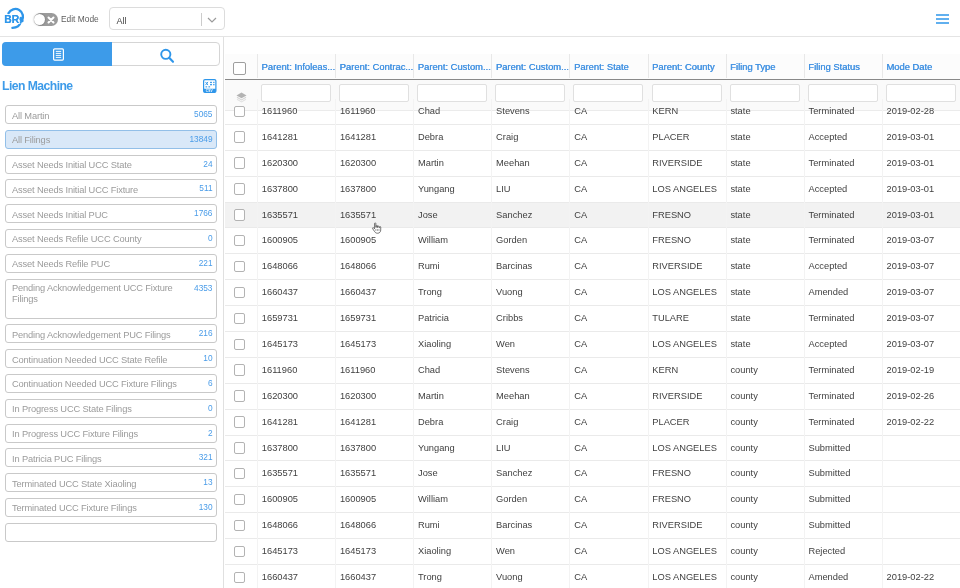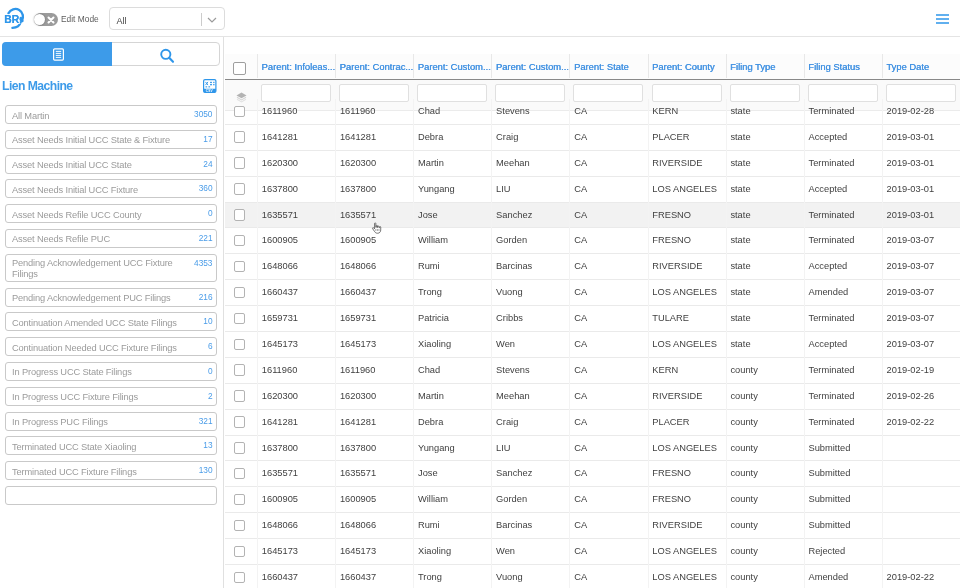--- a/index.html
+++ b/index.html
@@ -25,21 +25,21 @@
 #sidebar { position:absolute; left:0; top:37px; width:224px; height:551px; background:#fff;
   border-right:1px solid #e0e0e0; overflow:hidden; }
 #tabbar { position:absolute; left:2px; top:5px; width:218px; height:24px;
   border:1px solid #d5d5d5; border-radius:4px; background:#fff; }
 #tabL { position:absolute; left:-1px; top:-1px; width:110px; height:24px;
   background:#3d9be9; border-radius:4px 0 0 4px; }
 #heading { position:absolute; left:2px; top:41.5px; font-size:12.2px; font-weight:bold; color:#3d9be9; letter-spacing:-0.55px; }
 #btnlist { position:absolute; left:5px; top:68px; width:207px; }
 .fbtn { position:relative; width:211.5px; height:19px; border:1px solid #c9c9c9; border-radius:3px;
   background:#fff; margin-bottom:5.8px; }
-.fbtn.two { height:28px; }
+.fbtn.two { height:40px; }
 .fbtn.sel { background:#d9e8f8; border-color:#92bfe8; }
 .fbtn .t { position:absolute; left:6px; top:4.5px; font-size:9.3px; color:#9b9b9b; line-height:10.5px; white-space:nowrap; letter-spacing:-0.15px; }
 .fbtn.two .t { white-space:normal; width:168px; top:3.5px; }
 .fbtn .c { position:absolute; right:3px; top:3px; font-size:8.3px; color:#4a9ce8; }
 
 
 #tablearea { position:absolute; left:225px; top:37px; width:735px; height:551px; background:#fff;margin-top:17px; }
 #thead { position:absolute; left:0; top:0; width:735px; height:26px; background:#fcfcfc;
   border-bottom:1.6px solid #888888; }
 .hcell { position:absolute; top:0; height:24px; border-left:1px solid #e8e8e8;
@@ -112,68 +112,72 @@
     <rect x="7.1" y="2.8" width="1.8" height="1.3" fill="#2e96ea"></rect>
     <rect x="10.2" y="2.8" width="1.3" height="1.3" fill="#2e96ea"></rect>
     <rect x="7.1" y="5" width="1.8" height="1.3" fill="#2e96ea"></rect>
     <rect x="10.2" y="5" width="1.3" height="1.3" fill="#2e96ea"></rect>
     <rect x="2.5" y="7.3" width="1.7" height="1.1" fill="#2e96ea"></rect>
     <rect x="5.4" y="7.3" width="1.7" height="1.1" fill="#2e96ea"></rect>
   </svg>
   <div id="btnlist">
       <div class="fbtn">
         <div class="t">All Martin</div>
-        <div class="c">3050</div>
-      </div>
-      <div class="fbtn">
-        <div class="t">Asset Needs Initial UCC State &amp; Fixture</div>
-        <div class="c">17</div>
+        <div class="c">5065</div>
+      </div>
+      <div class="fbtn sel">
+        <div class="t">All Filings</div>
+        <div class="c">13849</div>
       </div>
       <div class="fbtn">
         <div class="t">Asset Needs Initial UCC State</div>
         <div class="c">24</div>
       </div>
       <div class="fbtn">
         <div class="t">Asset Needs Initial UCC Fixture</div>
-        <div class="c">360</div>
+        <div class="c">511</div>
+      </div>
+      <div class="fbtn">
+        <div class="t">Asset Needs Initial PUC</div>
+        <div class="c">1766</div>
       </div>
       <div class="fbtn">
         <div class="t">Asset Needs Refile UCC County</div>
         <div class="c">0</div>
       </div>
       <div class="fbtn">
         <div class="t">Asset Needs Refile PUC</div>
         <div class="c">221</div>
       </div>
       <div class="fbtn two">
         <div class="t">Pending Acknowledgement UCC Fixture Filings</div>
         <div class="c">4353</div>
       </div>
       <div class="fbtn">
         <div class="t">Pending Acknowledgement PUC Filings</div>
         <div class="c">216</div>
       </div>
       <div class="fbtn">
-        <div class="t">Continuation Amended UCC State Filings</div>
+        <div class="t">Continuation Needed UCC State Refile</div>
         <div class="c">10</div>
       </div>
       <div class="fbtn">
         <div class="t">Continuation Needed UCC Fixture Filings</div>
         <div class="c">6</div>
       </div>
       <div class="fbtn">
         <div class="t">In Progress UCC State Filings</div>
         <div class="c">0</div>
       </div>
       <div class="fbtn">
         <div class="t">In Progress UCC Fixture Filings</div>
         <div class="c">2</div>
       </div>
       <div class="fbtn">
-        <div class="t">In Progress PUC Filings</div>
+        <div class="t">In Patricia PUC Filings</div>
         <div class="c">321</div>
       </div>
       <div class="fbtn">
         <div class="t">Terminated UCC State Xiaoling</div>
         <div class="c">13</div>
       </div>
       <div class="fbtn">
         <div class="t">Terminated UCC Fixture Filings</div>
         <div class="c">130</div>
       </div>
@@ -185,21 +189,21 @@
   <div id="thead">
       <div class="hcb"></div>
       <div class="hcell" style="left:32px;width:78.1px">Parent: Infoleas...</div>
       <div class="hcell" style="left:110.1px;width:78.1px">Parent: Contrac...</div>
       <div class="hcell" style="left:188.2px;width:78.1px">Parent: Custom...</div>
       <div class="hcell" style="left:266.29999999999995px;width:78.1px">Parent: Custom...</div>
       <div class="hcell" style="left:344.4px;width:78.1px">Parent: State</div>
       <div class="hcell" style="left:422.5px;width:78.1px">Parent: County</div>
       <div class="hcell" style="left:500.59999999999997px;width:78.1px">Filing Type</div>
       <div class="hcell" style="left:578.6999999999999px;width:78.1px">Filing Status</div>
-      <div class="hcell" style="left:656.8px;width:78.1px">Type Date</div>
+      <div class="hcell" style="left:656.8px;width:78.1px">Mode Date</div>
     </div>
   <div id="filterrow">
 
     <svg class="abs" style="left:11px;top:12px;position:absolute" width="11" height="11" viewBox="0 0 11 11" id="layersicon">
       <path d="M5.5 0.5 L10.5 3.4 L5.5 6.3 L0.5 3.4 Z" fill="#b3b3b3"></path>
       <path d="M1 5.3 L5.5 7.9 L10 5.3" fill="none" stroke="#d5d5d5" stroke-width="1.1"></path>
       <path d="M1 7.3 L5.5 9.9 L10 7.3" fill="none" stroke="#e2e2e2" stroke-width="1.1"></path>
     </svg>
   <div class="fin" style="left:36px;width:70.1px"></div>
       <div class="fin" style="left:114.1px;width:70.1px"></div>

